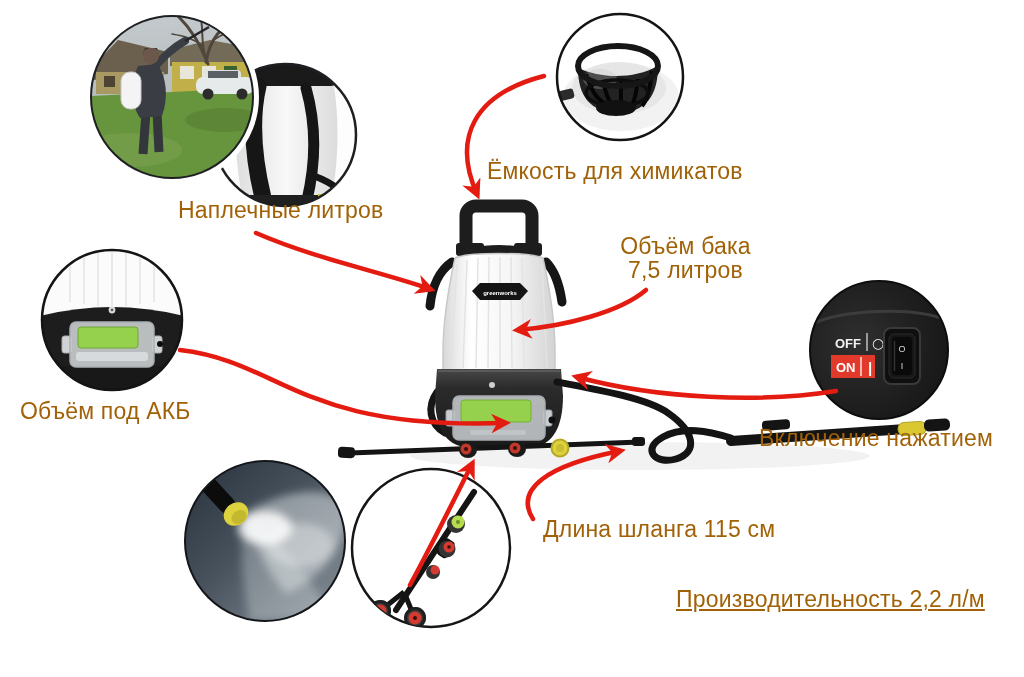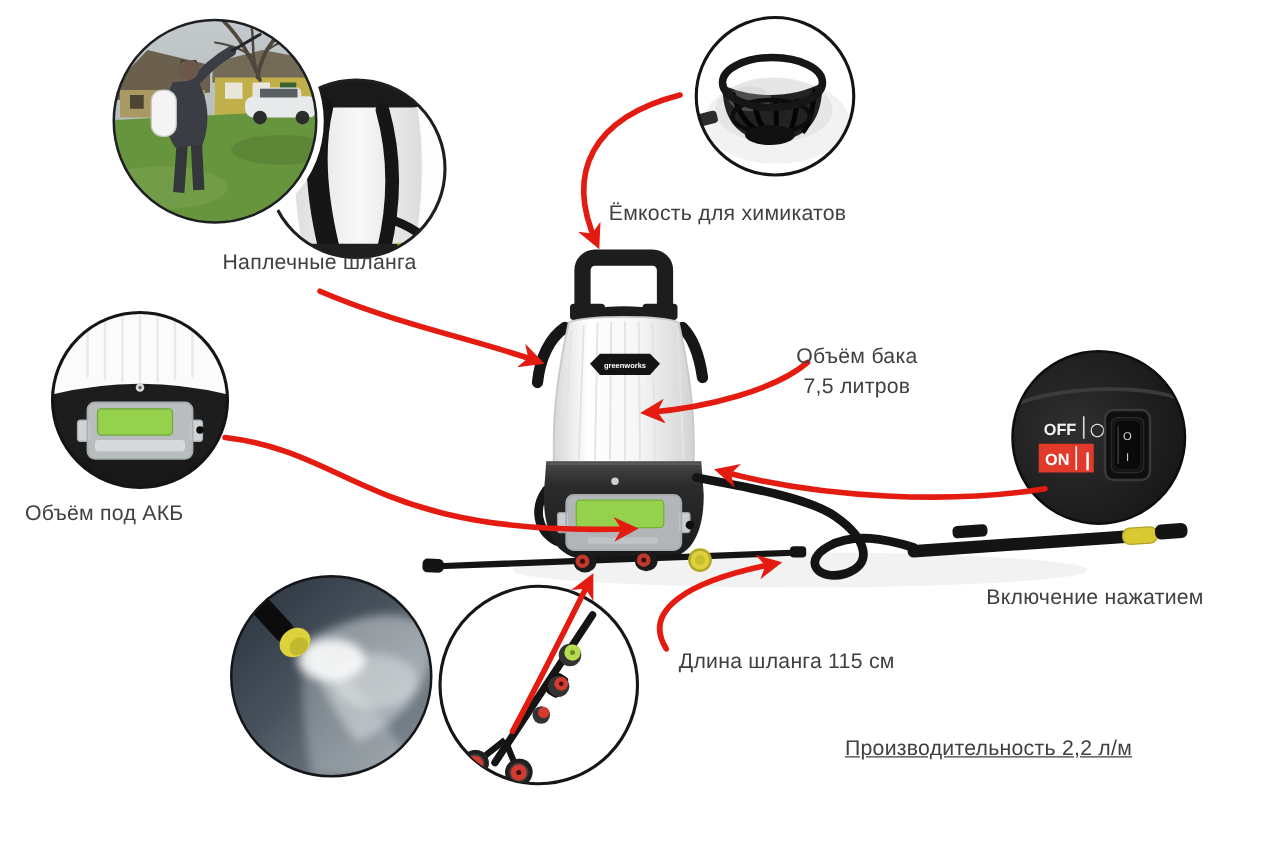--- a/index.html
+++ b/index.html
@@ -3,24 +3,24 @@
 <meta charset="utf-8">
 <style>
   html,body{margin:0;padding:0;background:#ffffff;}
   .stage{
     position:relative;width:1024px;height:677px;overflow:hidden;
     background:#ffffff;color:#1b1b1b;
     font-family:"Liberation Sans",sans-serif;
   }
   svg.scene{position:absolute;left:0;top:0;width:1024px;height:677px;}
   .lbl{
-    position:absolute;font-size:17px;line-height:26px;
-    color:#404040;white-space:nowrap;letter-spacing:0.2px;
+    position:absolute;font-size:23px;line-height:26px;
+    color:#a16207;white-space:nowrap;letter-spacing:0.2px;
   }
-  .lbl.center{text-align:center;margin-top:39px;}
+  .lbl.center{text-align:center;}
 </style>
 </head>
 <body>
 
 <div class="stage">
 
 <svg class="scene" viewBox="0 0 1024 677">
   <defs>
     <clipPath id="clipGarden">
           <circle cx="172" cy="97" r="81"></circle>
@@ -327,21 +327,21 @@
     <path d="M256,233 C316,259 382,272 430,289" marker-end="url(#ah)"></path>
     <path d="M544,76 C474,94 452,138 477,194" marker-end="url(#ah)"></path>
     <path d="M646,290 C620,312 566,326 518,330" marker-end="url(#ah)"></path>
     <path d="M836,391 C762,403 658,399 577,377" marker-end="url(#ah)"></path>
     <path d="M180,350 C282,362 298,430 505,423" marker-end="url(#ah)"></path>
     <path d="M410,585 C428,552 452,504 472,464" marker-end="url(#ah)"></path>
     <path d="M533,519 C514,489 548,465 620,451" marker-end="url(#ah)"></path>
   </g>
 </svg>
 
-<div class="lbl" style="left:178px;top:197px;">Наплечные шланга</div>
+<div class="lbl" style="left:178px;top:197px;">Наплечные литров</div>
 
 <div class="lbl" style="left:487px;top:158px;">Ёмкость для химикатов</div>
 
 <div class="lbl center" style="left:588px;top:234px;width:195px;line-height:24px;">
   <div>Объём бака</div>
   <div>7,5 литров</div>
 </div>
 
 <div class="lbl" style="left:20px;top:398px;">Объём под АКБ</div>
 

